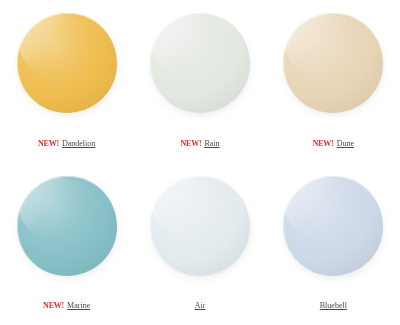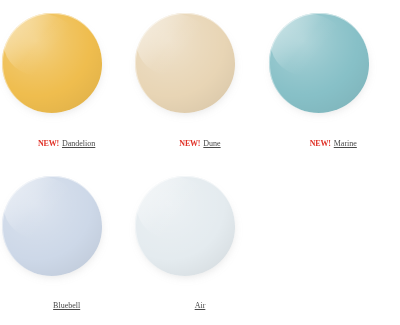--- a/index.html
+++ b/index.html
@@ -20,21 +20,21 @@
     display: grid;
     grid-template-columns: repeat(3, 1fr);
     grid-template-rows: repeat(2, 1fr);
     box-sizing: border-box;
   }
 
   .swatch-cell {
     position: relative;
     display: flex;
     flex-direction: column;
-    align-items: flex-start;
+    align-items: center;
     justify-content: flex-start;
     box-sizing: border-box;
   }
 
   .dab-wrap {
     position: relative;
     width: 104px;
     height: 104px;
     margin-top: 11px;
   }
@@ -148,20 +148,31 @@
       <div class="dab-shadow"></div>
       <div class="dab" style="--dab-color:#EFBD4E;background:#EFBD4E;"></div>
       <div class="dab-gloss"></div>
       <div class="dab-rim"></div>
     </div>
     <div class="caption">
       <span class="new-flag" style="color: rgb(224, 49, 39);">NEW!</span><a class="color-link" href="#" style="color: rgb(74, 74, 74);">Dandelion</a>
     </div>
   </div>
 
+  <div class="swatch-cell">
+    <div class="dab-wrap">
+      <div class="dab-shadow"></div>
+      <div class="dab" style="--dab-color:#E3E8E1;background:#E3E8E1;"></div>
+      <div class="dab-gloss"></div>
+      <div class="dab-rim"></div>
+    </div>
+    <div class="caption">
+      <span class="new-flag" style="color: rgb(224, 49, 39);">NEW!</span><a class="color-link" href="#" style="color: rgb(74, 74, 74);">Rain</a>
+    </div>
+  </div>
 
   <div class="swatch-cell">
     <div class="dab-wrap">
       <div class="dab-shadow"></div>
       <div class="dab" style="--dab-color:#E8D5B5;background:#E8D5B5;"></div>
       <div class="dab-gloss"></div>
       <div class="dab-rim"></div>
     </div>
     <div class="caption">
       <span class="new-flag" style="color: rgb(224, 49, 39);">NEW!</span><a class="color-link" href="#" style="color: rgb(74, 74, 74);">Dune</a>
@@ -176,34 +187,34 @@
       <div class="dab-rim"></div>
     </div>
     <div class="caption">
       <span class="new-flag" style="color: rgb(224, 49, 39);">NEW!</span><a class="color-link" href="#" style="color: rgb(74, 74, 74);">Marine</a>
     </div>
   </div>
 
   <div class="swatch-cell">
     <div class="dab-wrap">
       <div class="dab-shadow"></div>
+      <div class="dab" style="--dab-color:#E4EBEF;background:#E4EBEF;"></div>
+      <div class="dab-gloss"></div>
+      <div class="dab-rim"></div>
+    </div>
+    <div class="caption">
+      <a class="color-link" href="#" style="color: rgb(74, 74, 74);">Air</a>
+    </div>
+  </div>
+
+  <div class="swatch-cell">
+    <div class="dab-wrap">
+      <div class="dab-shadow"></div>
       <div class="dab" style="--dab-color:#CDD8E8;background:#CDD8E8;"></div>
       <div class="dab-gloss"></div>
       <div class="dab-rim"></div>
     </div>
     <div class="caption">
       <a class="color-link" href="#" style="color: rgb(74, 74, 74);">Bluebell</a>
     </div>
   </div>
 
-  <div class="swatch-cell">
-    <div class="dab-wrap">
-      <div class="dab-shadow"></div>
-      <div class="dab" style="--dab-color:#E4EBEF;background:#E4EBEF;"></div>
-      <div class="dab-gloss"></div>
-      <div class="dab-rim"></div>
-    </div>
-    <div class="caption">
-      <a class="color-link" href="#" style="color: rgb(74, 74, 74);">Air</a>
-    </div>
-  </div>
-
 </div>
 
 </body></html>

